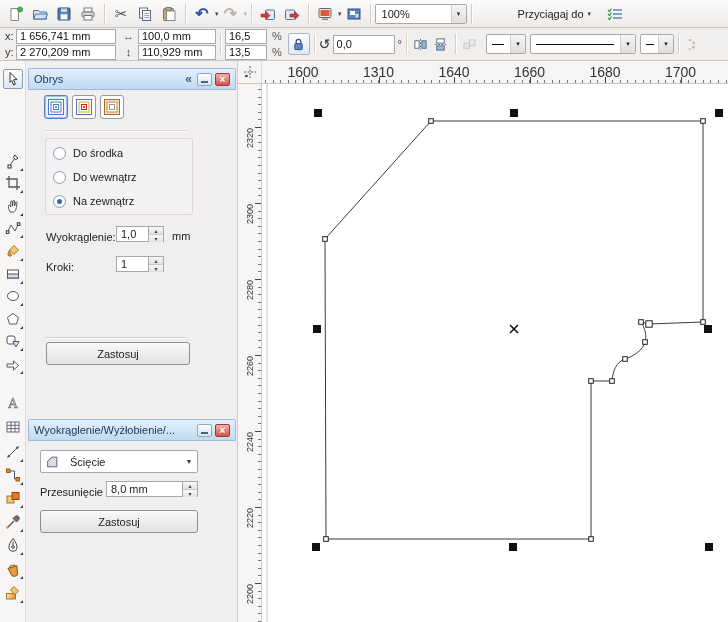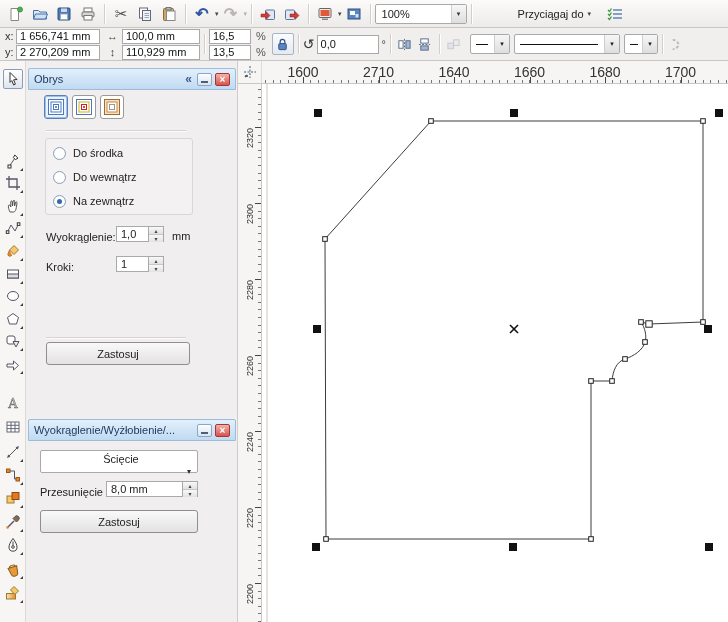--- a/index.html
+++ b/index.html
@@ -29,21 +29,21 @@
   .redo-g { color:#b9b5b1; font-weight:bold; font-size:16px; }
 
   
   .propbar { position:absolute; left:0; top:28px; width:728px; height:33px;
     background:#f1efee; border-bottom:1px solid #c9c6c3; display:flex; align-items:center; padding:0 5px; }
   .stack { display:flex; flex-direction:column; gap:1px; }
   .prow { display:flex; align-items:center; height:15px; gap:3px; }
   .plabel { width:8px; text-align:right; color:#333; }
   .pinput { height:15px; background:#fff; border:1px solid #a9a9a9; font-size:11px; padding:0 3px;
     display:flex; align-items:center; color:#111; }
-  .w88 { width:84px; } .w78 { width:78px; } .w46 { width:42px; } .w66 { width:62px; }
+  .w88 { width:100px; } .w78 { width:78px; } .w46 { width:42px; } .w66 { width:62px; }
   .dimico { width:13px; text-align:center; color:#444; font-size:11px; }
   .pct { color:#555; margin-left:2px; }
   .sqbtn { width:22px; height:22px; border:1px solid #a9b4c2; border-radius:2px;
     background:linear-gradient(#fbfcfe,#e4eaf2); display:flex; align-items:center; justify-content:center; }
   .sqbtn svg, .mbtn svg { width:15px; height:15px; }
   .mbtn { width:20px; height:20px; display:flex; align-items:center; justify-content:center;
     border:1px solid transparent; }
   .rotg { font-size:14px; color:#333; margin-right:2px; }
   .linecombo { height:20px; background:#fff; border:1px solid #a9a9a9; display:flex; align-items:center; border-radius:2px; }
   .lsample { height:1px; background:#111; margin-left:5px; }
@@ -92,21 +92,21 @@
   .spin { display:flex; align-items:stretch; height:16px; }
   .spin .sin { background:#fff; border:1px solid #a9a9a9; padding:0 4px; display:flex; align-items:center; }
   .spin .arr { width:15px; border:1px solid #a9a9a9; border-left:none; display:flex; flex-direction:column; }
   .spin .arr div { flex:1; display:flex; align-items:center; justify-content:center; font-size:6px;
     color:#445; background:linear-gradient(#f8f8f8,#e2e2e2); }
   .spin .arr div:first-child { border-bottom:1px solid #c6c6c6; }
   .applybtn { position:absolute; height:23px; border:1px solid #8f8f8f; border-radius:3px;
     background:linear-gradient(#f9f9f9,#e4e2e2); display:flex; align-items:center; justify-content:center;
     color:#222; }
   .dropdown { position:absolute; height:23px; background:#fff; border:1px solid #a9a9a9; border-radius:2px;
-    display:flex; align-items:center; padding-left:4px; gap:2px;flex-direction:column; }
+    display:flex; align-items:center; padding-left:4px; gap:11px; }
   .dropdown svg { width:14px; height:14px; }
   .dropdown .cbx { margin-left:auto; width:16px; height:100%; display:flex; align-items:center;
     justify-content:center; font-size:8px; color:#333; }
 
   
   .canvasarea { position:absolute; left:238px; top:0; width:490px; height:561px; background:#f6f5f3; }
   .rcorner { position:absolute; left:0; top:0; width:24px; height:23px; display:flex; align-items:center;
     justify-content:center; border-right:1px solid #dedbd8; border-bottom:1px solid #c9c6c3; }
   .rcorner svg { width:16px; height:16px; }
   .hruler { position:absolute; left:24px; top:0; width:466px; height:23px; background-color:#f6f5f3;
@@ -597,21 +597,21 @@
             <g stroke="#4a5a6a" stroke-width="1">
               <line x1="2" y1="8" x2="14" y2="8" stroke-dasharray="2,1.5"></line>
               <line x1="8" y1="2" x2="8" y2="14" stroke-dasharray="2,1.5"></line>
               <path d="M3,13 l3,-1 -2,-1 z" fill="#4a5a6a"></path>
             </g>
           </svg>
       </div>
       <div class="hruler" id="hruler">
           <span class="rlab" style="left: 41px;">1600</span>
           <div class="rtick" style="left: 41px;"></div>
-          <span class="rlab" style="left: 116.5px;">2710</span>
+          <span class="rlab" style="left: 116.5px;">1310</span>
           <div class="rtick" style="left: 116.5px;"></div>
           <span class="rlab" style="left: 192px;">1640</span>
           <div class="rtick" style="left: 192px;"></div>
           <span class="rlab" style="left: 267.5px;">1660</span>
           <div class="rtick" style="left: 267.5px;"></div>
           <span class="rlab" style="left: 343px;">1680</span>
           <div class="rtick" style="left: 343px;"></div>
           <span class="rlab" style="left: 418.5px;">1700</span>
           <div class="rtick" style="left: 418.5px;"></div>
         </div>

